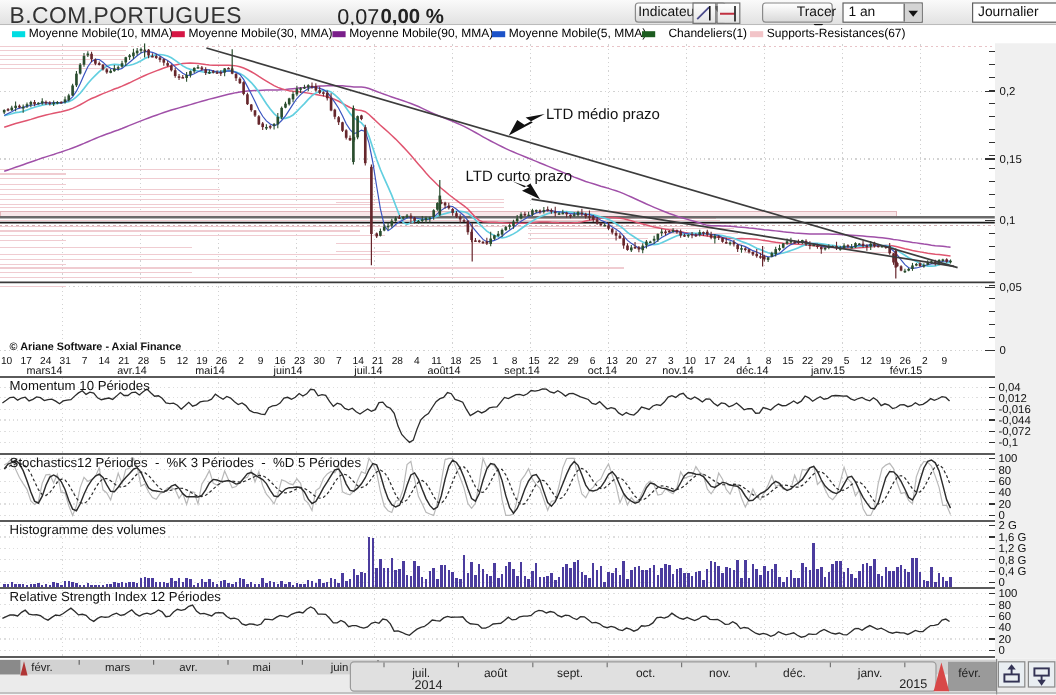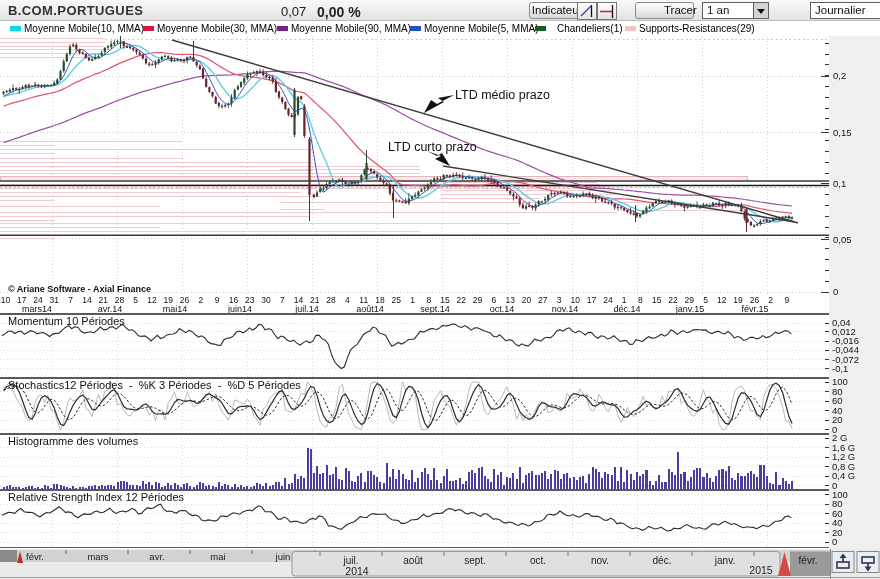--- a/index.html
+++ b/index.html
@@ -1,20 +1,20 @@
 <!DOCTYPE html>
 <html><head><meta charset="utf-8">
 <style>
 * { margin:0; padding:0; box-sizing:border-box; }
 body { width:880px; height:579px; font-family:"Liberation Sans",sans-serif; background:#fff; overflow:hidden; position:relative; }
 #header { position:absolute; top:0; left:0; width:880px; height:21px;
   background:linear-gradient(#fafafa,#e2e2e2); border-bottom:1px solid #bbb; }
-#title { position:absolute; left:8px; top:3px; font-size:13px; font-weight:bold; color:#333; letter-spacing:0.4px; }
-#price { position:absolute; left:281px; top:4px; font-size:13px; color:#222; }
-#pct { position:absolute; left:317px; top:4px; font-size:14px; font-weight:bold; color:#222; }
+#title { position:absolute; left:8px; top:3px; font-size:19px; font-weight:normal; color:#333; letter-spacing:0.4px; }
+#price { position:absolute; left:281px; top:4px; font-size:18px; color:#222; }
+#pct { position:absolute; left:317px; top:4px; font-size:17px; font-weight:bold; color:#222; }
 .btn { position:absolute; top:2px; height:17px; background:linear-gradient(#fff,#d9d9d9);
   border:1px solid #8a8a8a; border-radius:3px; font-size:11.5px; color:#111;
   text-align:center; line-height:15px; }
 .ibtn { position:absolute; top:2px; width:19.5px; height:18px; background:linear-gradient(#fff,#e3e3e3);
   border:1px solid #777; }
 .combo { position:absolute; top:2px; height:17px; background:#fff; border:1px solid #5f5f5f; font-size:11.5px; color:#111;padding-left:20px; }
 .combo .fld { position:absolute; left:4px; top:1px; }
 .combo .arr { position:absolute; right:0; top:0; bottom:0; width:15px; background:#d4d4d4; border-left:1px solid #5f5f5f; }
 .combo .arr:after { content:""; position:absolute; left:3px; top:6px; border:4px solid transparent; border-top:5px solid #111; }
 .caret:after { content:""; display:inline-block; margin-left:6px; vertical-align:-1px; border:4px solid transparent; border-top:5px solid #111; }
@@ -57,21 +57,21 @@
     <span class="lt" style="left:24px;">Moyenne Mobile(10, MMA)</span>
  <span class="sw" style="left:143px;background:#d61745;"></span>
     <span class="lt" style="left:157px;">Moyenne Mobile(30, MMA)</span>
  <span class="sw" style="left:277px;background:#7a1f8a;"></span>
     <span class="lt" style="left:291px;">Moyenne Mobile(90, MMA)</span>
  <span class="sw" style="left:410px;background:#1d53c8;"></span>
     <span class="lt" style="left:424px;">Moyenne Mobile(5, MMA)</span>
  <span class="sw" style="left:535px;background:#1d5c20;"></span>
     <span class="lt" style="left:557px;">Chandeliers(1)</span>
  <span class="sw" style="left:625px;background:#f2c4c8;"></span>
-    <span class="lt" style="left:639px;">Supports-Resistances(29)</span>
+    <span class="lt" style="left:639px;">Supports-Resistances(67)</span>
 </div>
 <div id="chart">
 <svg width="880" height="513" viewBox="0 36 880 513" preserveAspectRatio="none" font-family="Liberation Sans, sans-serif" shape-rendering="crispEdges" style="position:absolute;top:0;left:0">
 <rect x="0" y="36" width="880" height="513" fill="#ffffff"></rect>
 <rect x="829" y="36" width="51" height="513" fill="#f0f0f0"></rect>
 <line x1="52" y1="37" x2="52" y2="295" stroke="#d2d2d2" stroke-width="1" stroke-dasharray="1,2.6"></line>
       <line x1="52" y1="315" x2="52" y2="547" stroke="#d8d8d8" stroke-width="1" stroke-dasharray="1,2.6"></line>
       <line x1="117" y1="37" x2="117" y2="295" stroke="#d2d2d2" stroke-width="1" stroke-dasharray="1,2.6"></line>
       <line x1="117" y1="315" x2="117" y2="547" stroke="#d8d8d8" stroke-width="1" stroke-dasharray="1,2.6"></line>
       <line x1="182" y1="37" x2="182" y2="295" stroke="#d2d2d2" stroke-width="1" stroke-dasharray="1,2.6"></line>

